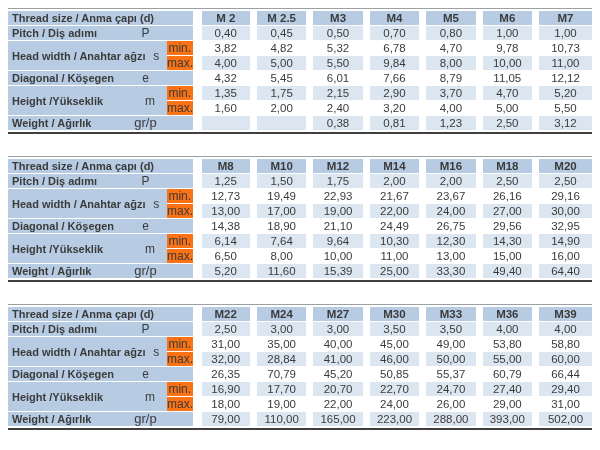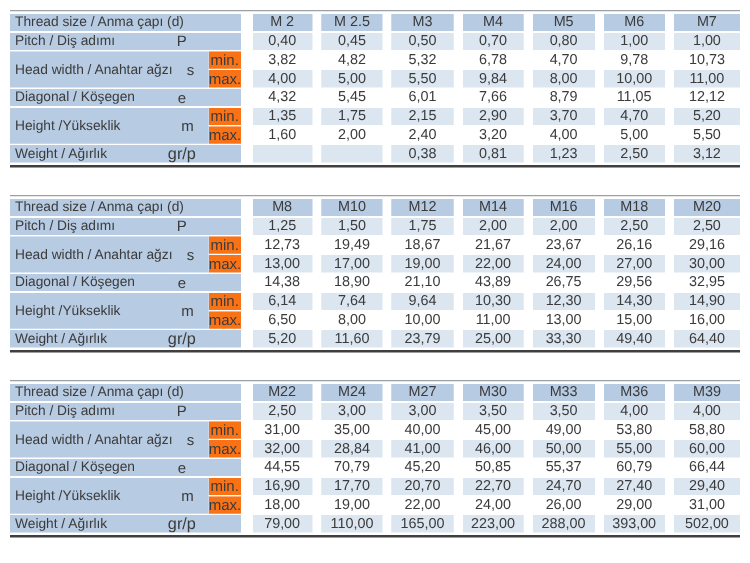--- a/index.html
+++ b/index.html
@@ -18,26 +18,26 @@
   .tbl.next{margin-top:22px;}
   table{width:584px;border-collapse:collapse;table-layout:fixed;}
   td{
     height:14px;line-height:14px;font-size:11px;padding:0;
     border-bottom:1px solid #ffffff;
     overflow:hidden;white-space:nowrap;
   }
   td.lbl{background:#b7cbe3;}
   td.data{text-align:center;border-left:7px solid #ffffff;font-size:11.5px;}
   td.data.firstcol{border-left:9px solid #ffffff;}
-  td.hdrcell{font-weight:normal;background:#b7cbe3;}
+  td.hdrcell{font-weight:bold;background:#b7cbe3;}
   td.alt{background:#dce6f1;}
   td.plain{background:#ffffff;}
   td.mm{background:#f97316;text-align:center;font-size:12px;}
   .flexcell{display:flex;align-items:center;height:100%;}
-  .lt{flex:1;padding-left:4px;}
+  .lt{flex:1;padding-left:4px;font-weight:bold;}
   .sym{width:34px;text-align:center;font-size:12px;}
   .sym.big{font-size:13px;text-align:center;}
   .mmspace{width:30px;}
   col.c-label{width:125px;}
   col.c-sym{width:34px;}
   col.c-mm{width:30px;}
 </style>
 </head>
 <body>
 
@@ -222,21 +222,21 @@
         <tr>
           <td class="lbl" colspan="2" rowspan="2">
             <div class="flexcell">
               <span class="lt">Head width / Anahtar ağzı</span>
               <span class="sym">s</span>
             </div>
           </td>
           <td class="mm">min.</td>
           <td class="data plain firstcol">12,73</td>
           <td class="data plain">19,49</td>
-          <td class="data plain">18,67</td>
+          <td class="data plain">22,93</td>
           <td class="data plain">21,67</td>
           <td class="data plain">23,67</td>
           <td class="data plain">26,16</td>
           <td class="data plain">29,16</td>
         </tr>
         <tr>
           <td class="mm">max.</td>
           <td class="data alt firstcol">13,00</td>
           <td class="data alt">17,00</td>
           <td class="data alt">19,00</td>
@@ -249,21 +249,21 @@
           <td class="lbl" colspan="3">
             <div class="flexcell">
               <span class="lt">Diagonal / Köşegen</span>
               <span class="sym">e</span>
               <span class="mmspace"></span>
             </div>
           </td>
           <td class="data plain firstcol">14,38</td>
           <td class="data plain">18,90</td>
           <td class="data plain">21,10</td>
-          <td class="data plain">43,89</td>
+          <td class="data plain">24,49</td>
           <td class="data plain">26,75</td>
           <td class="data plain">29,56</td>
           <td class="data plain">32,95</td>
         </tr>
         <tr>
           <td class="lbl" colspan="2" rowspan="2">
             <div class="flexcell">
               <span class="lt">Height /Yükseklik</span>
               <span class="sym">m</span>
             </div>
@@ -290,21 +290,21 @@
         <tr>
           <td class="lbl" colspan="3">
             <div class="flexcell">
               <span class="lt">Weight / Ağırlık</span>
               <span class="sym big">gr/p</span>
               <span class="mmspace"></span>
             </div>
           </td>
           <td class="data alt firstcol">5,20</td>
           <td class="data alt">11,60</td>
-          <td class="data alt">23,79</td>
+          <td class="data alt">15,39</td>
           <td class="data alt">25,00</td>
           <td class="data alt">33,30</td>
           <td class="data alt">49,40</td>
           <td class="data alt">64,40</td>
         </tr>
       </tbody>
   </table>
 </div>
 
 <div class="tbl next">
@@ -379,21 +379,21 @@
           <td class="data alt">60,00</td>
         </tr>
         <tr>
           <td class="lbl" colspan="3">
             <div class="flexcell">
               <span class="lt">Diagonal / Köşegen</span>
               <span class="sym">e</span>
               <span class="mmspace"></span>
             </div>
           </td>
-          <td class="data plain firstcol">44,55</td>
+          <td class="data plain firstcol">26,35</td>
           <td class="data plain">70,79</td>
           <td class="data plain">45,20</td>
           <td class="data plain">50,85</td>
           <td class="data plain">55,37</td>
           <td class="data plain">60,79</td>
           <td class="data plain">66,44</td>
         </tr>
         <tr>
           <td class="lbl" colspan="2" rowspan="2">
             <div class="flexcell">

